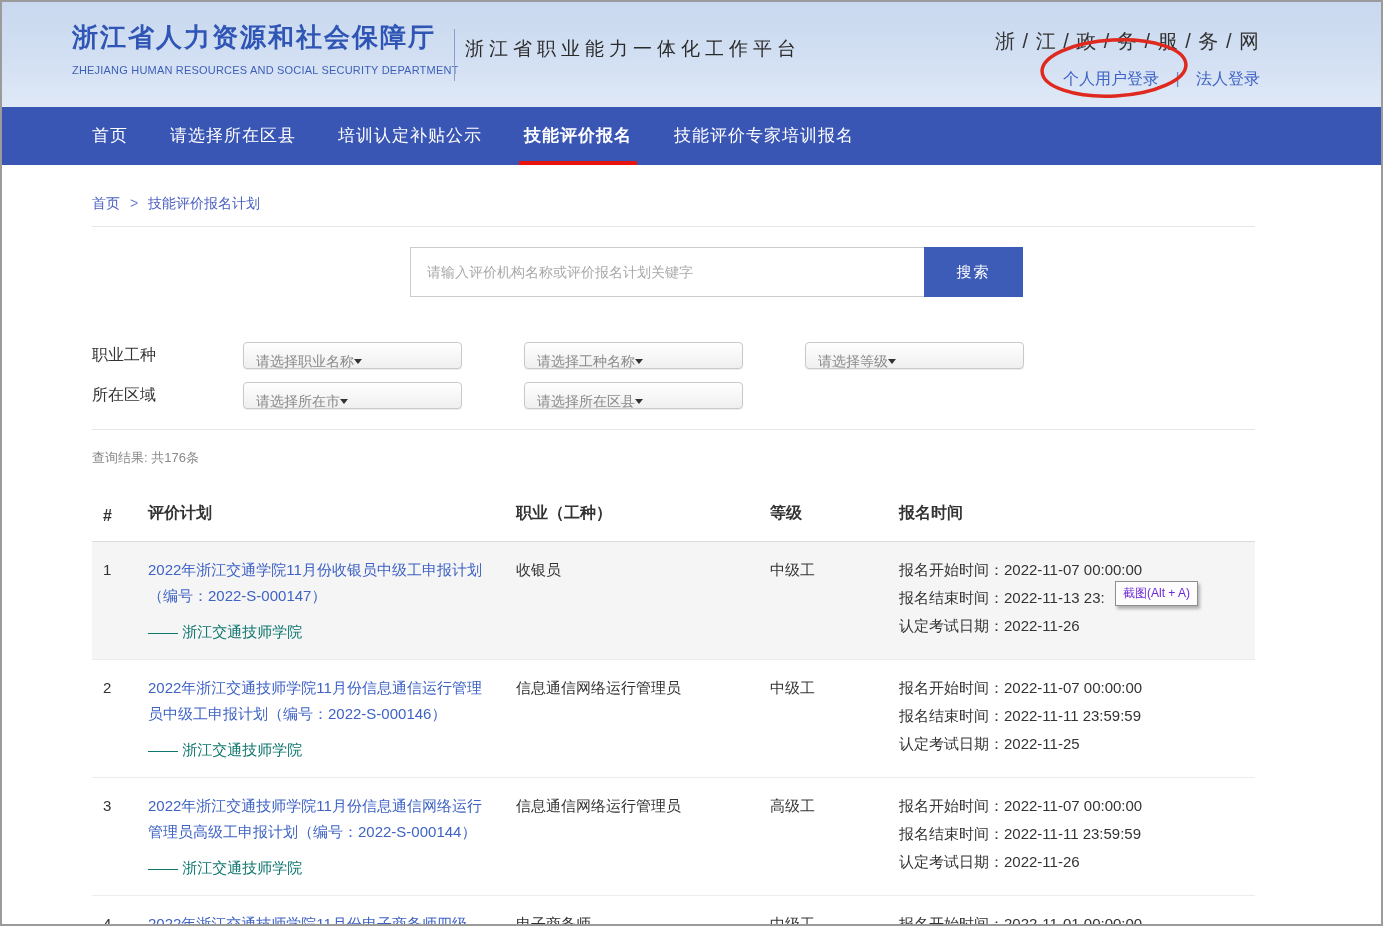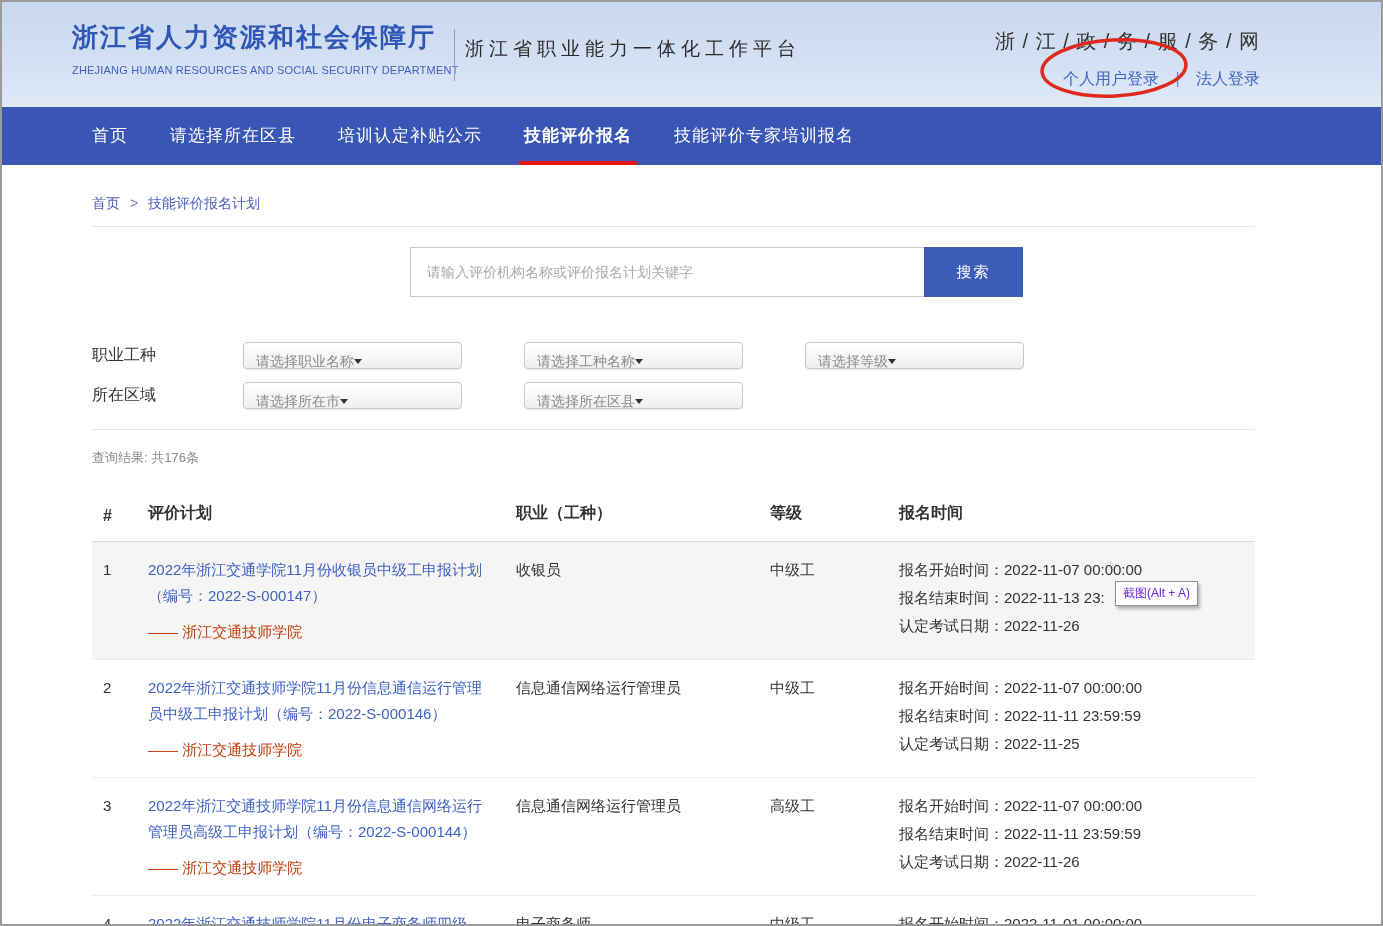--- a/index.html
+++ b/index.html
@@ -65,21 +65,21 @@
           font-size:16px; font-weight:bold; color:#333; padding:10px 0 12px;
           border-bottom:1px solid #dcdcdc; }
   .thead .c-index{ padding-left:11px; }
   .trow{ display:grid; grid-template-columns:56px 368px 254px 129px auto;
          border-bottom:1px solid #ececec; padding:15px 0 10px; min-height:118px;
          font-size:15px; color:#333; }
   .trow.hovered{ background:#f5f5f5; }
   .c-index{ padding-left:11px; line-height:26px; }
   .c-plan{ padding-right:24px; }
   .plan-link{ color:#3f63c5; line-height:26px; cursor:pointer; display:inline; }
-  .org{ margin-top:10px; line-height:26px; color:#c2410c; }
+  .org{ margin-top:10px; line-height:26px; color:#0f766e; }
   .c-occ{ line-height:26px; padding-right:16px; }
   .c-level{ line-height:26px; }
   .time-line{ line-height:30px; margin-top:-2px; }
 
   .tooltip{ position:absolute; left:1113px; top:579px; background:#fdfdfd;
             border:1px solid #8f8f8f; box-shadow:2px 3px 3px rgba(0,0,0,.28);
             padding:3px 7px; font-size:12px; color:#6d28d9; white-space:nowrap; z-index:20; }
 </style>
 </head>
 <body>

